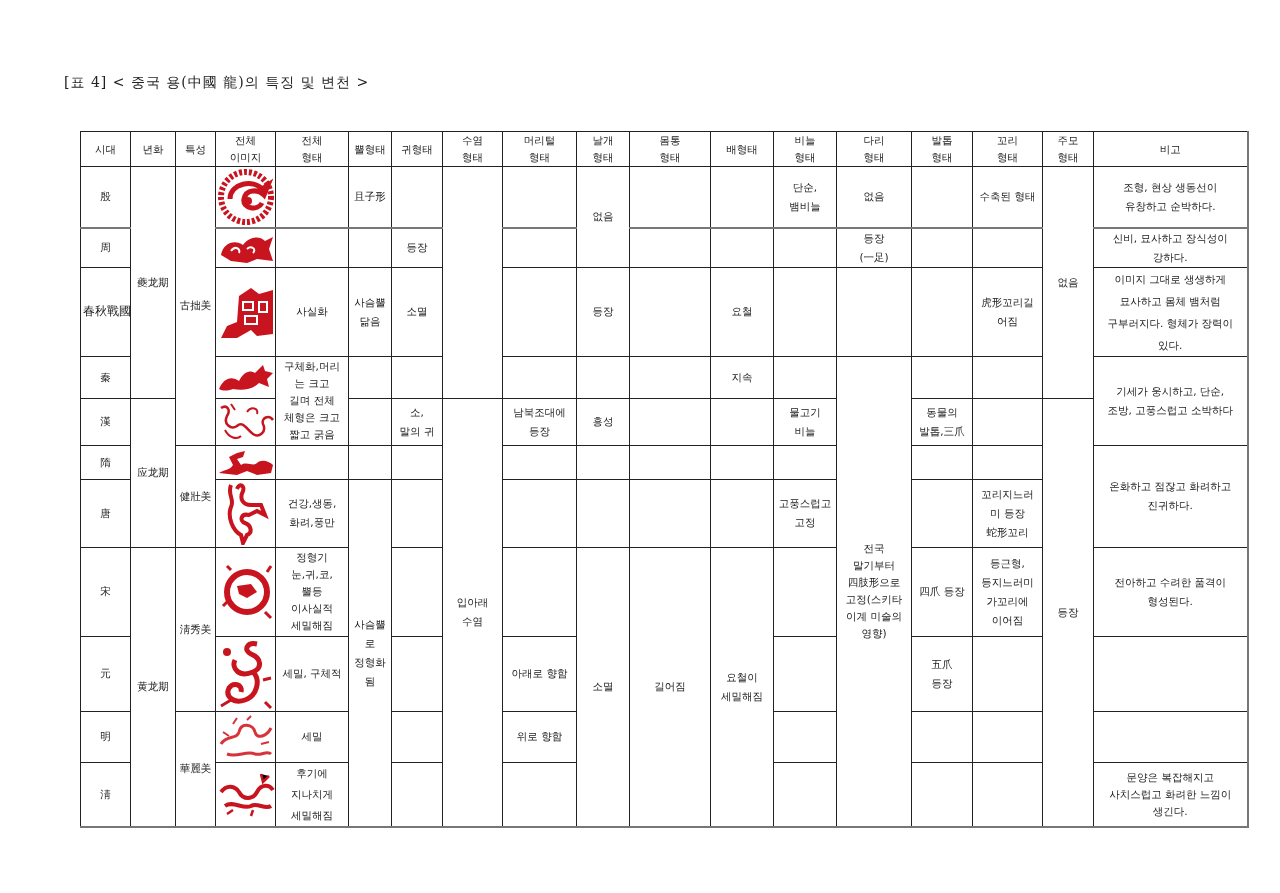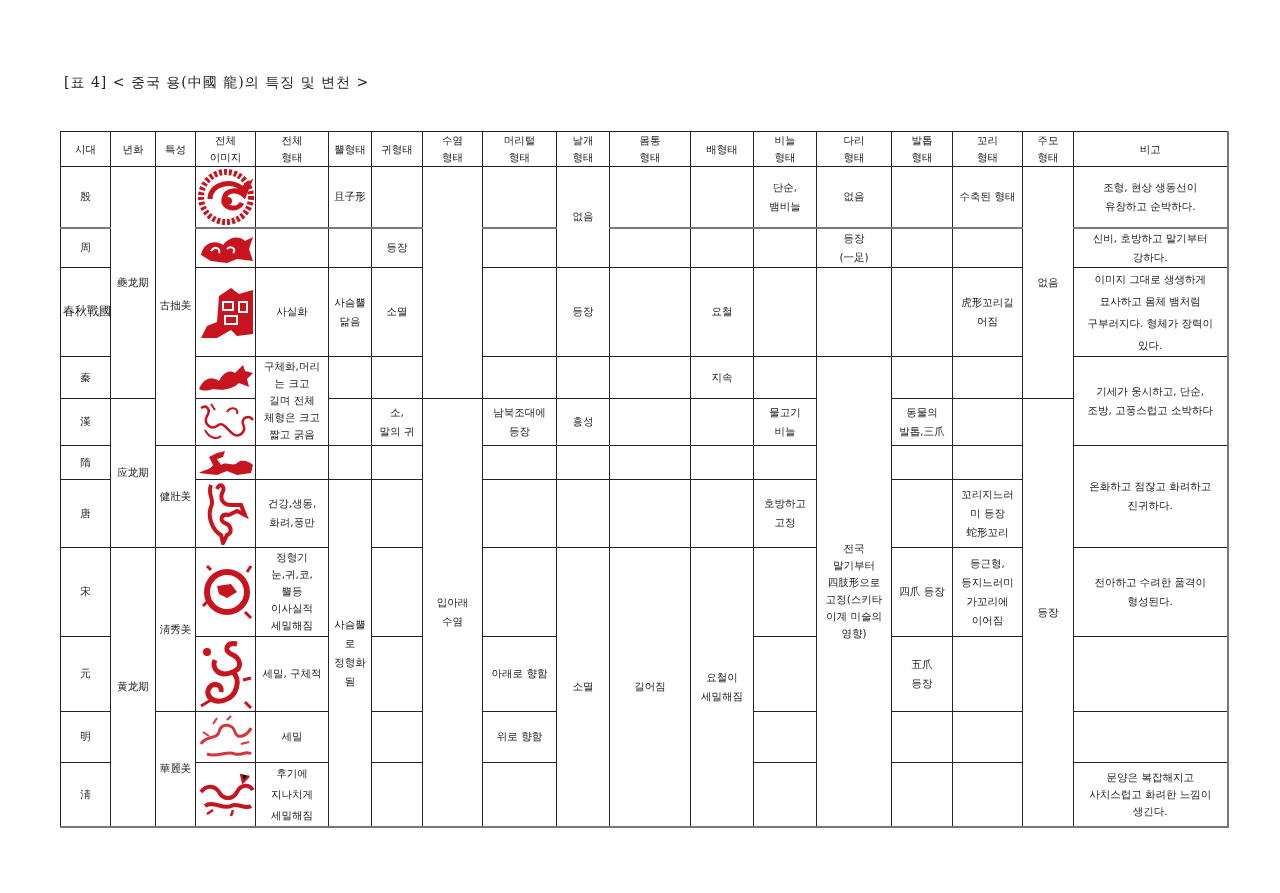--- a/index.html
+++ b/index.html
@@ -1,20 +1,20 @@
 <!DOCTYPE html>
 <html><head>
 <meta charset="utf-8">
 <style>
   html, body { margin:0; padding:0; background:#ffffff; }
   body { width:1280px; height:893px; position:relative; overflow:hidden;
          font-family:"DejaVu Sans", "Liberation Sans", sans-serif; color:#222; }
   .title { position:absolute; left:64px; top:74px; font-size:14px; letter-spacing:1px;
            font-family:"DejaVu Serif", serif; color:#222;text-align:center; }
-  table.grid { position:absolute; left:60px; top:131px; border-collapse:collapse;
+  table.grid { position:absolute; left:80px; top:131px; border-collapse:collapse;
                table-layout:fixed; width:1167px; }
   table.grid td, table.grid th {
     border:1px solid #222; text-align:center; vertical-align:middle;
     font-size:10.5px; line-height:19px; padding:0 2px; font-weight:normal;
     font-family:"DejaVu Sans", sans-serif; color:#222; overflow:hidden; word-break:keep-all;
   }
   table.grid th { line-height:17px; }
   table.grid tr.thick-top td { border-top:2px solid #777; }
   table.grid { border-right:2px solid #777; border-bottom:2px solid #777; }
   .era { font-family:"DejaVu Serif", serif; font-size:11px; }
@@ -122,21 +122,21 @@
     <td></td>
     <td>등장</td>
     <td></td>
     <td></td>
     <td></td>
     <td></td>
     <td class="pre">등장
 (一足)</td>
     <td></td>
     <td></td>
-    <td class="pre">신비, 호방하고 말기부터
+    <td class="pre">신비, 묘사하고 장식성이
 강하다.</td>
   </tr>
 
   <tr style="height:70px">
     <td class="era" style="font-size:12px">春秋戰國</td>
     <td class="img-cell">
       <svg class="dragon" width="58" height="60" viewBox="0 0 58 60">
         <path d="M4 56 L10 44 L20 40 L22 14 L34 6 L42 12 L56 8 L56 52 L40 54 L34 48 L20 56 Z" fill="#c8141e"></path>
         <path d="M26 20 h10 v8 h-10 z M28 34 h12 v8 h-12 z M42 20 h8 v10 h-8 z" stroke="#fff" stroke-width="2" fill="none"></path>
       </svg>
@@ -251,21 +251,21 @@
 화려,풍만</td>
     <td rowspan="5" class="pre">사슴뿔
 로
 정형화
 됨</td>
     <td></td>
     <td></td>
     <td></td>
     <td></td>
     <td></td>
-    <td class="pre">호방하고
+    <td class="pre">고풍스럽고
 고정</td>
     <td></td>
     <td class="pre">꼬리지느러
 미 등장
 蛇形꼬리</td>
   </tr>
 
   <tr style="height:89px">
     <td class="era">宋</td>
     <td rowspan="4" class="era">黄龙期</td>

